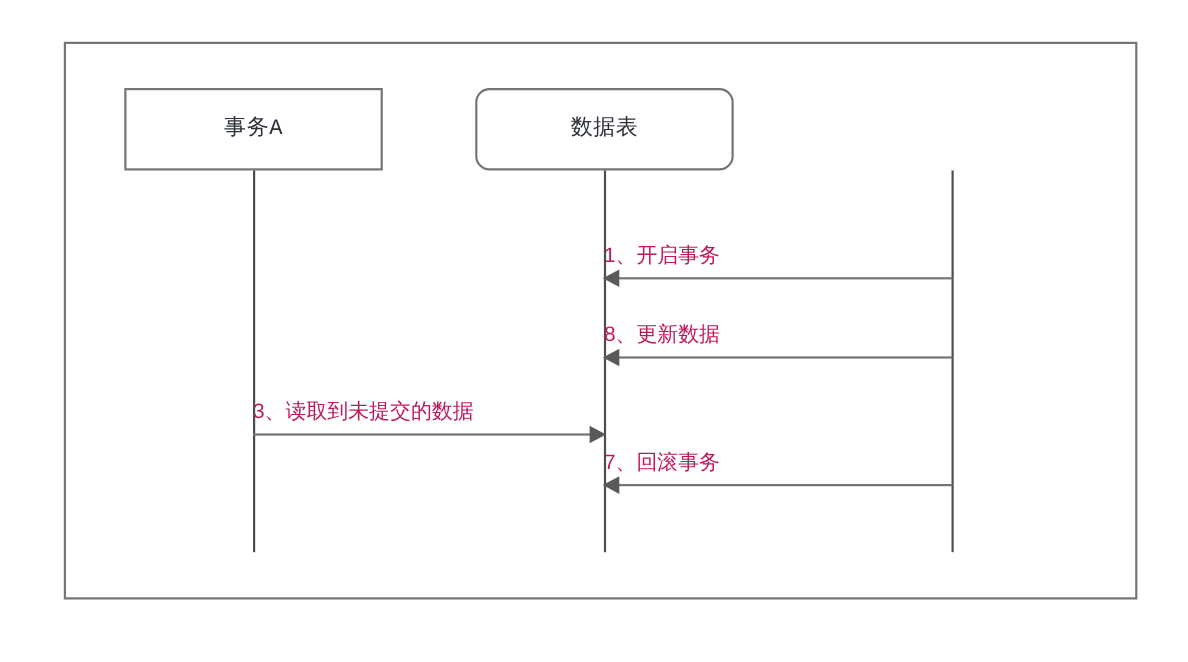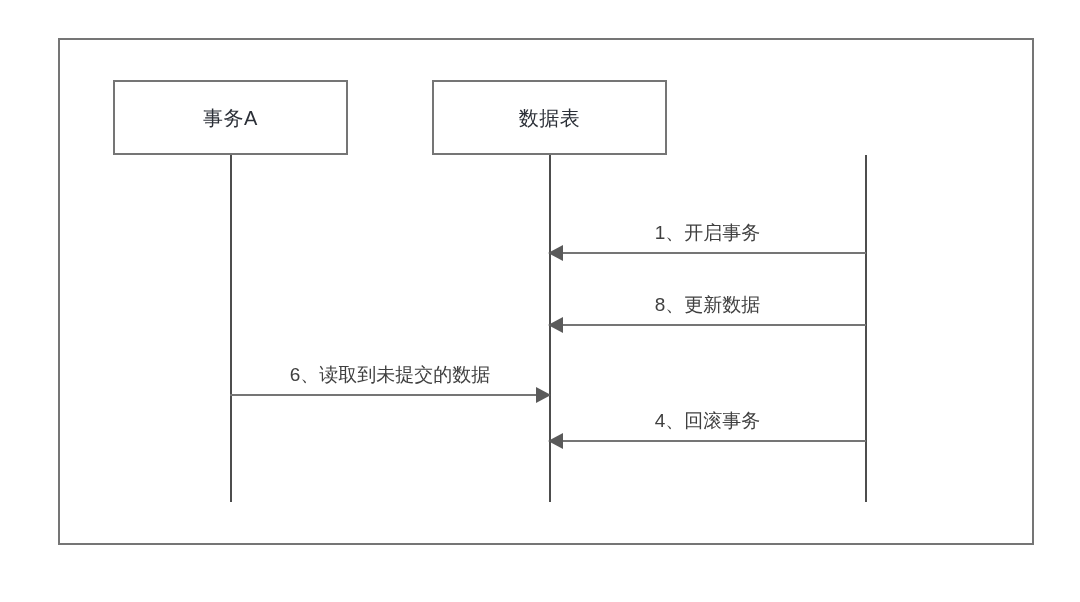--- a/index.html
+++ b/index.html
@@ -45,20 +45,21 @@
     display: flex;
     align-items: center;
     justify-content: center;
   }
   .participant-label {
     font-size: 20px;
     color: #2c3038;
     letter-spacing: 0.5px;
     line-height: 1;
     white-space: nowrap;
+    font-family: Liberation Mono, monospace;
   }
 
   
   .lifeline {
     position: absolute;
     width: 2px;
     background: #4d4d4d;
   }
 
   
@@ -90,40 +91,39 @@
     right: -1px;
     border-top: 8px solid transparent;
     border-bottom: 8px solid transparent;
     border-left: 15px solid #5a5a5a;
   }
   .message-label {
     position: absolute;
     bottom: 8px;
     left: 0;
     width: 100%;
-    text-align: center;
     font-size: 19px;
-    color: #404040;
+    color: #be185d;
     white-space: nowrap;
     line-height: 1.1;
   }
 </style>
 </head>
 <body>
 
 <div id="diagram-root">
 
   <div class="outer-frame"></div>
 
   <div class="participant-box" style="left:113px; top:80px;">
     <span class="participant-label">事务A</span>
   </div>
   <div class="lifeline" style="left:230px; top:155px; height:347px;"></div>
 
-  <div class="participant-box" style="left:432px; top:80px;">
+  <div class="participant-box" style="left:432px; top:80px;border-radius:13px;">
     <span class="participant-label">数据表</span>
   </div>
   <div class="lifeline" style="left:549px; top:155px; height:347px;"></div>
 
   <div class="lifeline" style="left:865px; top:155px; height:347px;"></div>
 
   <div class="message" style="left:549px; top:252px; width:317px;">
     <div class="message-line"></div>
     <div class="arrowhead left"></div>
     <div class="message-label">1、开启事务</div>
@@ -131,22 +131,22 @@
 
   <div class="message" style="left:549px; top:324px; width:317px;">
     <div class="message-line"></div>
     <div class="arrowhead left"></div>
     <div class="message-label">8、更新数据</div>
   </div>
 
   <div class="message" style="left:230px; top:394px; width:320px;">
     <div class="message-line"></div>
     <div class="arrowhead right"></div>
-    <div class="message-label">6、读取到未提交的数据</div>
+    <div class="message-label">3、读取到未提交的数据</div>
   </div>
 
   <div class="message" style="left:549px; top:440px; width:317px;">
     <div class="message-line"></div>
     <div class="arrowhead left"></div>
-    <div class="message-label">4、回滚事务</div>
+    <div class="message-label">7、回滚事务</div>
   </div>
 
 </div>
 
 </body></html>

